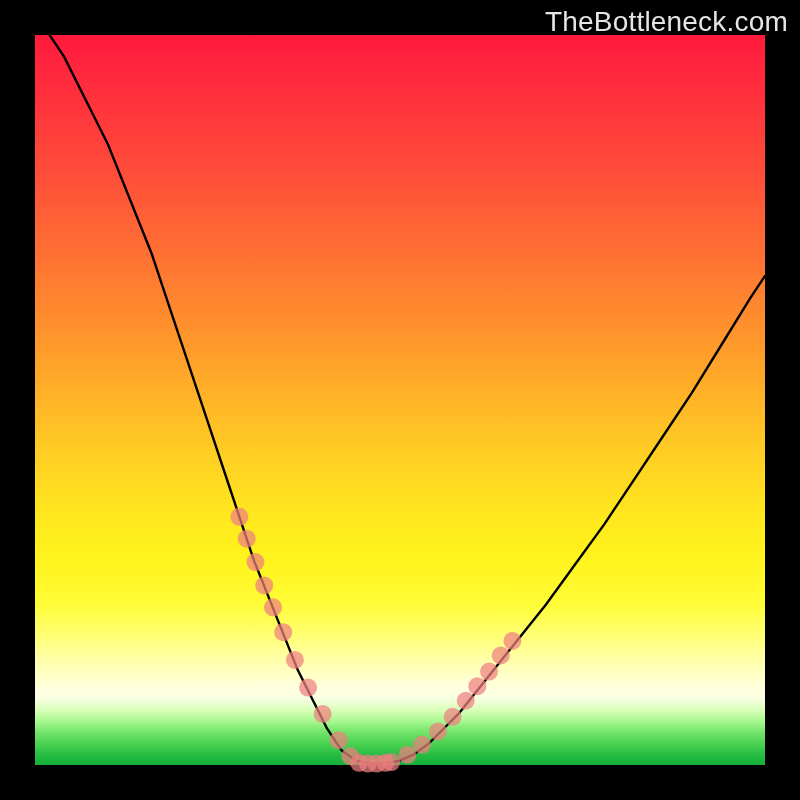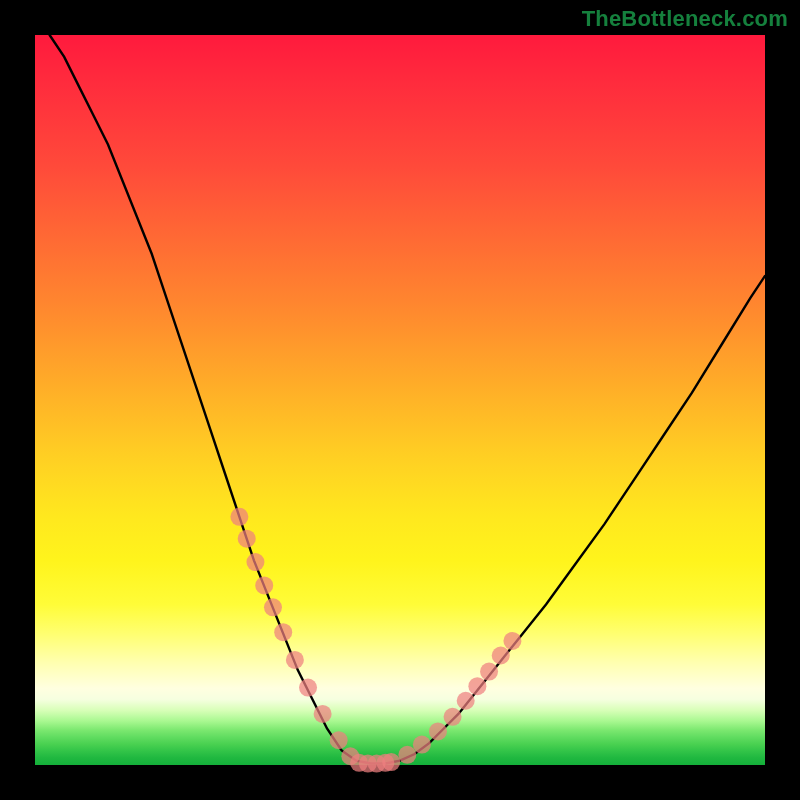--- a/index.html
+++ b/index.html
@@ -45,23 +45,23 @@
       #48d050 97.2%,
       #32c448 98.1%,
       #20b840 99%,
       #14b03a 100%
     );
   }
   .attrib {
     position: absolute;
     top: 6px;
     right: 12px;
-    color: #15803d;
-    font-size: 22px;
-    font-weight: 700;
+    color: #e5e5e5;
+    font-size: 28px;
+    font-weight: 400;
     letter-spacing: 0.2px;
     user-select: none;
   }
   svg.curve {
     position: absolute;
     inset: 0;
     width: 730px;
     height: 730px;
     overflow: visible;
   }

